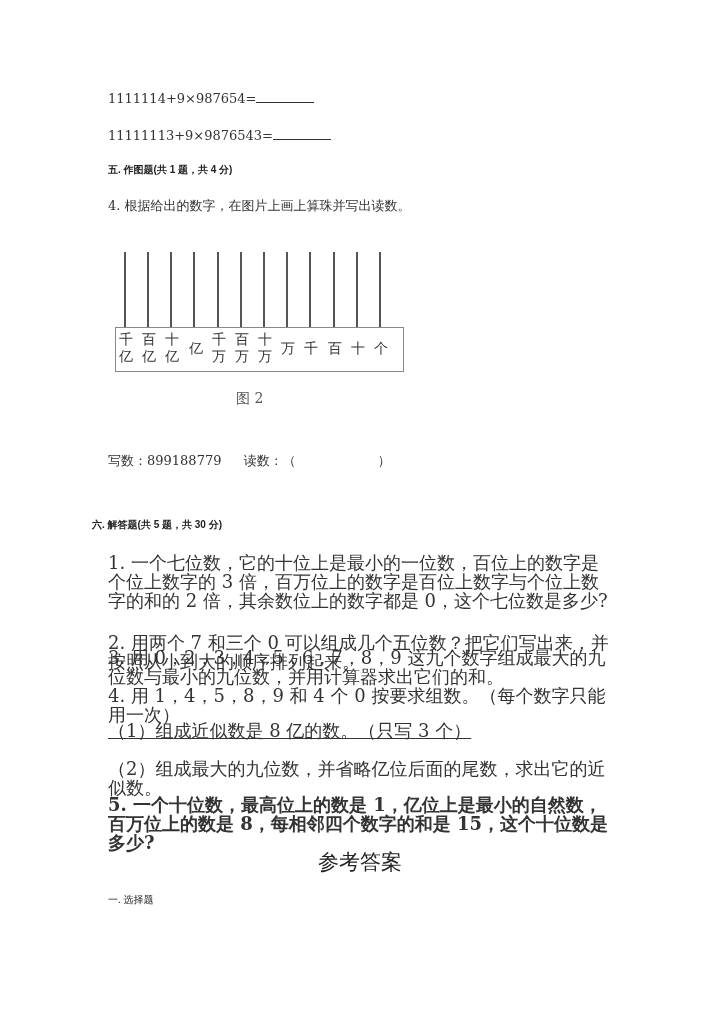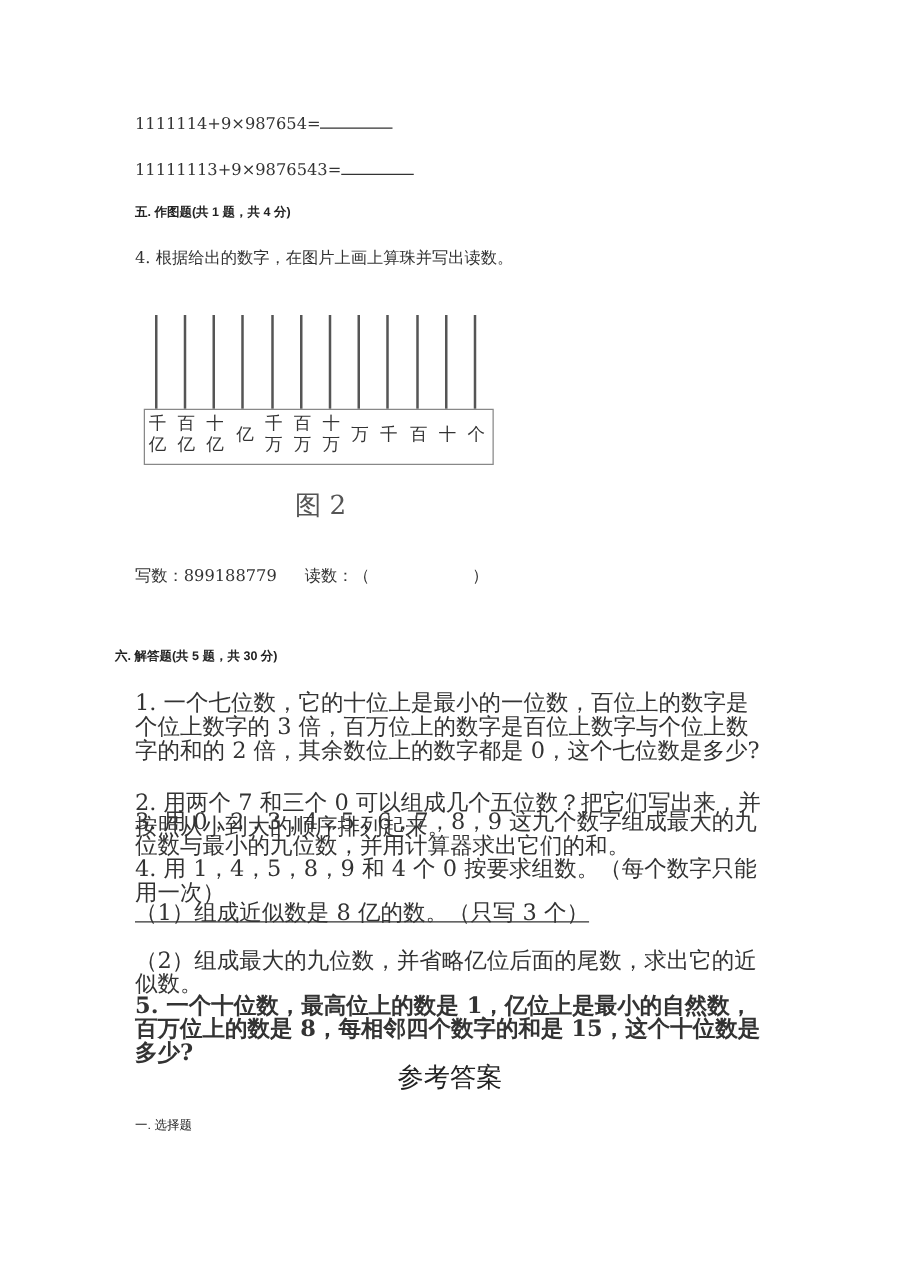--- a/index.html
+++ b/index.html
@@ -8,24 +8,24 @@
       font-family: "DejaVu Serif", "Liberation Serif", serif;
       color: #222222;
     }
     .abs { position: absolute; white-space: nowrap; }
     .line { font-size: 13px; color: #333; }
     .heading { font-size: 10px; font-weight: bold; color: #222; font-family: Liberation Sans, sans-serif; }
     .blank { display: inline-block; border-bottom: 1px solid #333; height: 12px; vertical-align: baseline; }
     .para { position: absolute; left: 108px; width: 505px; font-size: 18px; line-height: 19px; color: #333; white-space: normal; }
     .abacus { position: absolute; left: 115px; top: 252px; width: 280px; height: 120px; }
     .rod { position: absolute; top: 0; width: 2px; height: 76px; background: #555; }
-    .abox { position: absolute; left: 0; top: 75px; width: 278px; height: 43px; border: 1px solid #888; background: #fff; }
+    .abox { position: absolute; left: 0; top: 75px; width: 278px; height: 43px; border: 1px solid #888; background: #fff; padding-left: 9px; }
     .plabel { position: absolute; top: 3px; width: 22px; text-align: center; font-size: 14px; line-height: 17px; color: #333; font-family: "DejaVu Sans", "Liberation Sans", sans-serif; white-space: normal; }
     .plabel.single { top: 12px; }
-    .figcap { position: absolute; left: 236px; top: 390px; font-size: 21px; color: #555; }
+    .figcap { position: absolute; left: 236px; top: 390px; font-size: 14px; color: #555; }
     .answer-title { position: absolute; left: 0; width: 720px; text-align: center; top: 848px; font-size: 21px; color: #222; }
   </style>
 </head>
 <body>
 
 <div class="abs line" style="left:108px; top:90px;">
   <span>1111114+9×987654=</span><span class="blank" style="width:58px;"></span>
 </div>
 <div class="abs line" style="left:108px; top:127px;">
   <span>11111113+9×9876543=</span><span class="blank" style="width:58px;"></span>

